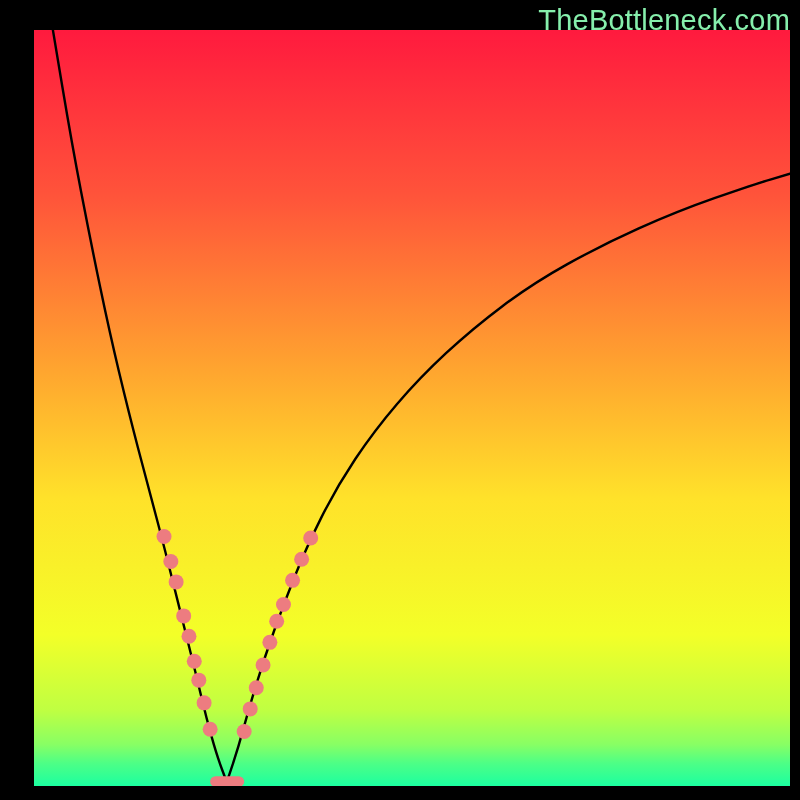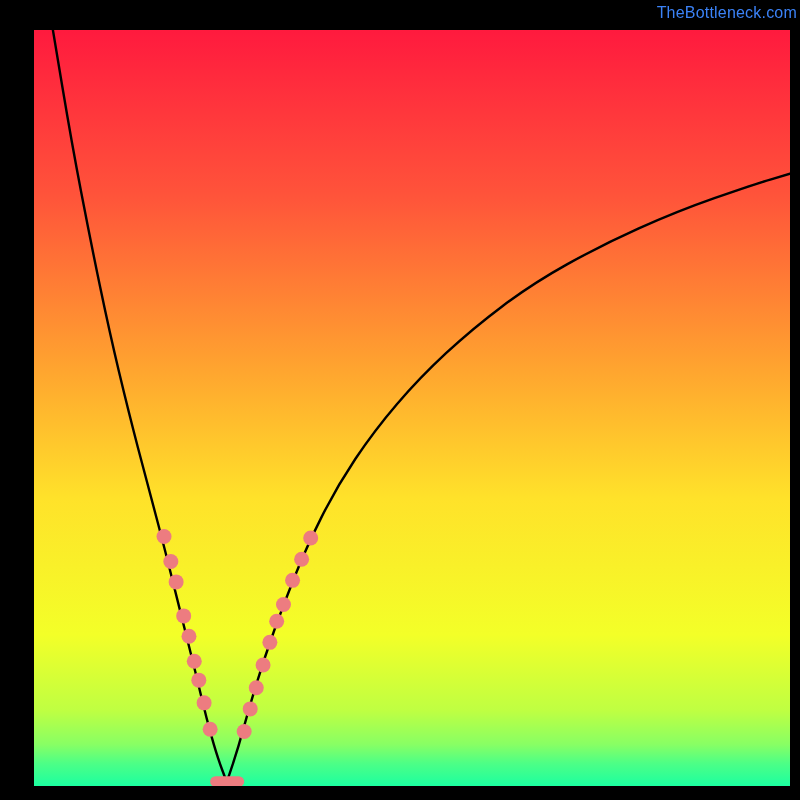--- a/index.html
+++ b/index.html
@@ -13,23 +13,23 @@
   }
   .outer {
     width: 800px;
     height: 800px;
     background: #000;
     position: relative;
   }
   .watermark {
     position: absolute;
     top: 4px;
-    right: 3px;
-    color: #3b82f6;
-    font-size: 16px;
+    right: 10px;
+    color: #86efac;
+    font-size: 29px;
     font-weight: 500;
     letter-spacing: 0.2px;
     z-index: 10;
   }
   .plot {
     position: absolute;
     background: #000; 
   }
   svg {
     display: block;

